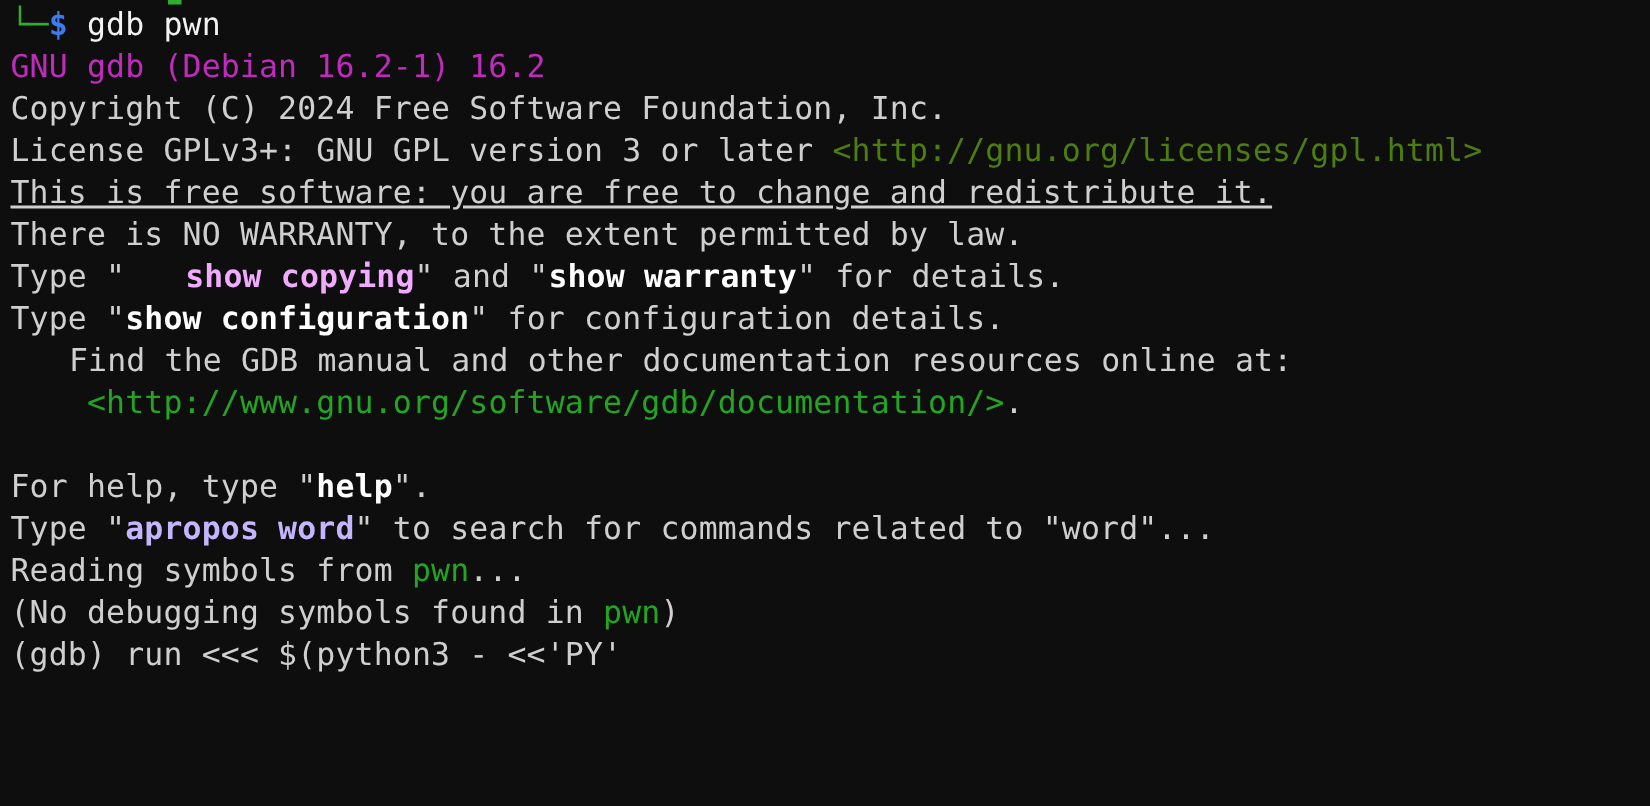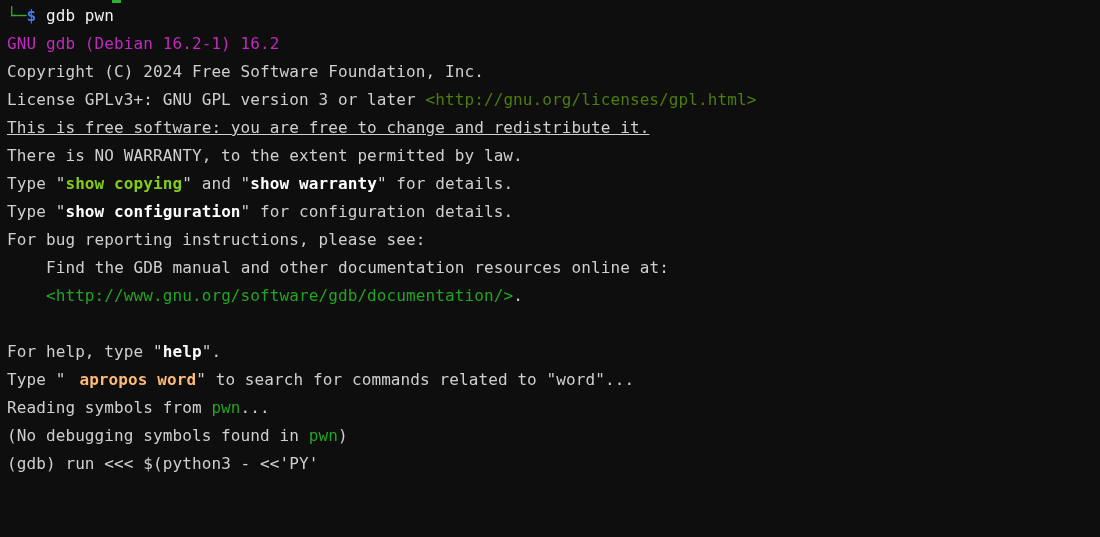--- a/index.html
+++ b/index.html
@@ -6,21 +6,21 @@
     margin: 0;
     padding: 0;
     background: #0e0e0e;
   }
   .screen {
     position: relative;
     width: 1100px;
     height: 472px;
     overflow: hidden;
     font-family: "DejaVu Sans Mono", "Liberation Mono", monospace;
-    font-size: 16px;
+    font-size: 21px;
     line-height: 28px;
     letter-spacing: 0.1px;
     cursor: text;
   }
   .lines {
     position: absolute;
     left: 7px;
     top: 2px;
     right: 0;
   }
@@ -43,25 +43,24 @@
 
 <div class="screen" style="background: rgb(14, 14, 14);">
   <div class="artifact" style="background: rgb(47, 174, 47);"></div>
   <div class="lines">
       <div class="line"><span class="seg" style="color: rgb(47, 174, 47);">└─</span><span class="seg bold" style="color: rgb(61, 123, 240);">$</span><span class="seg" style="color: rgb(207, 207, 207);"> </span><span class="seg" style="color: rgb(242, 242, 242);">gdb pwn</span></div>
       <div class="line"><span class="seg" style="color: rgb(193, 43, 189);">GNU gdb (Debian 16.2-1) 16.2</span></div>
       <div class="line"><span class="seg" style="color: rgb(207, 207, 207);">Copyright (C) 2024 Free Software Foundation, Inc.</span></div>
       <div class="line"><span class="seg" style="color: rgb(207, 207, 207);">License GPLv3+: GNU GPL version 3 or later </span><span class="seg" style="color: #4d7c0f;">&lt;http://gnu.org/licenses/gpl.html&gt;</span></div>
       <div class="line"><span class="seg" style="color: rgb(207, 207, 207); text-decoration: underline;">This is free software: you are free to change and redistribute it.</span></div>
       <div class="line"><span class="seg" style="color: rgb(207, 207, 207);">There is NO WARRANTY, to the extent permitted by law.</span></div>
-      <div class="line"><span class="seg" style="color: rgb(207, 207, 207);">Type "</span><span class="seg bold" style="color: #84cc16;">show copying</span><span class="seg" style="color: rgb(207, 207, 207);">" and "</span><span class="seg bold" style="color: rgb(255, 255, 255);">show warranty</span><span class="seg" style="color: rgb(207, 207, 207);">" for details.</span></div>
+      <div class="line"><span class="seg" style="color: rgb(207, 207, 207);">Type "</span><span class="seg bold" style="color: #f0abfc; margin-left: 40px;">show copying</span><span class="seg" style="color: rgb(207, 207, 207);">" and "</span><span class="seg bold" style="color: rgb(255, 255, 255);">show warranty</span><span class="seg" style="color: rgb(207, 207, 207);">" for details.</span></div>
       <div class="line"><span class="seg" style="color: rgb(207, 207, 207);">Type "</span><span class="seg bold" style="color: rgb(255, 255, 255);">show configuration</span><span class="seg" style="color: rgb(207, 207, 207);">" for configuration details.</span></div>
-      <div class="line"><span class="seg" style="color: rgb(207, 207, 207);">For bug reporting instructions, please see:</span></div>
       <div class="line"><span class="seg" style="color: rgb(207, 207, 207); margin-left: 39px;">Find the GDB manual and other documentation resources online at:</span></div>
       <div class="line"><span class="seg" style="color: rgb(207, 207, 207);">    </span><span class="seg" style="color: rgb(35, 164, 35);">&lt;http://www.gnu.org/software/gdb/documentation/&gt;</span><span class="seg" style="color: rgb(207, 207, 207);">.</span></div>
       <div class="line"></div>
       <div class="line"><span class="seg" style="color: rgb(207, 207, 207);">For help, type "</span><span class="seg bold" style="color: rgb(255, 255, 255);">help</span><span class="seg" style="color: rgb(207, 207, 207);">".</span></div>
-      <div class="line"><span class="seg" style="color: rgb(207, 207, 207);">Type "</span><span class="seg bold" style="color: #fdba74; margin-left: 14px;">apropos word</span><span class="seg" style="color: rgb(207, 207, 207);">" to search for commands related to "word"...</span></div>
+      <div class="line"><span class="seg" style="color: rgb(207, 207, 207);">Type "</span><span class="seg bold" style="color: #c4b5fd;">apropos word</span><span class="seg" style="color: rgb(207, 207, 207);">" to search for commands related to "word"...</span></div>
       <div class="line"><span class="seg" style="color: rgb(207, 207, 207); margin-top: 48px;">Reading symbols from </span><span class="seg" style="color: rgb(35, 164, 35);">pwn</span><span class="seg" style="color: rgb(207, 207, 207);">...</span></div>
       <div class="line"><span class="seg" style="color: rgb(207, 207, 207);">(No debugging symbols found in </span><span class="seg" style="color: rgb(35, 164, 35);">pwn</span><span class="seg" style="color: rgb(207, 207, 207);">)</span></div>
       <div class="line"><span class="seg" style="color: rgb(207, 207, 207);">(gdb) </span><span class="seg" style="color: rgb(207, 207, 207); text-align: center;">run &lt;&lt;&lt; $(python3 - &lt;&lt;'PY'</span></div>
     </div>
 </div>
 
 </body></html>

